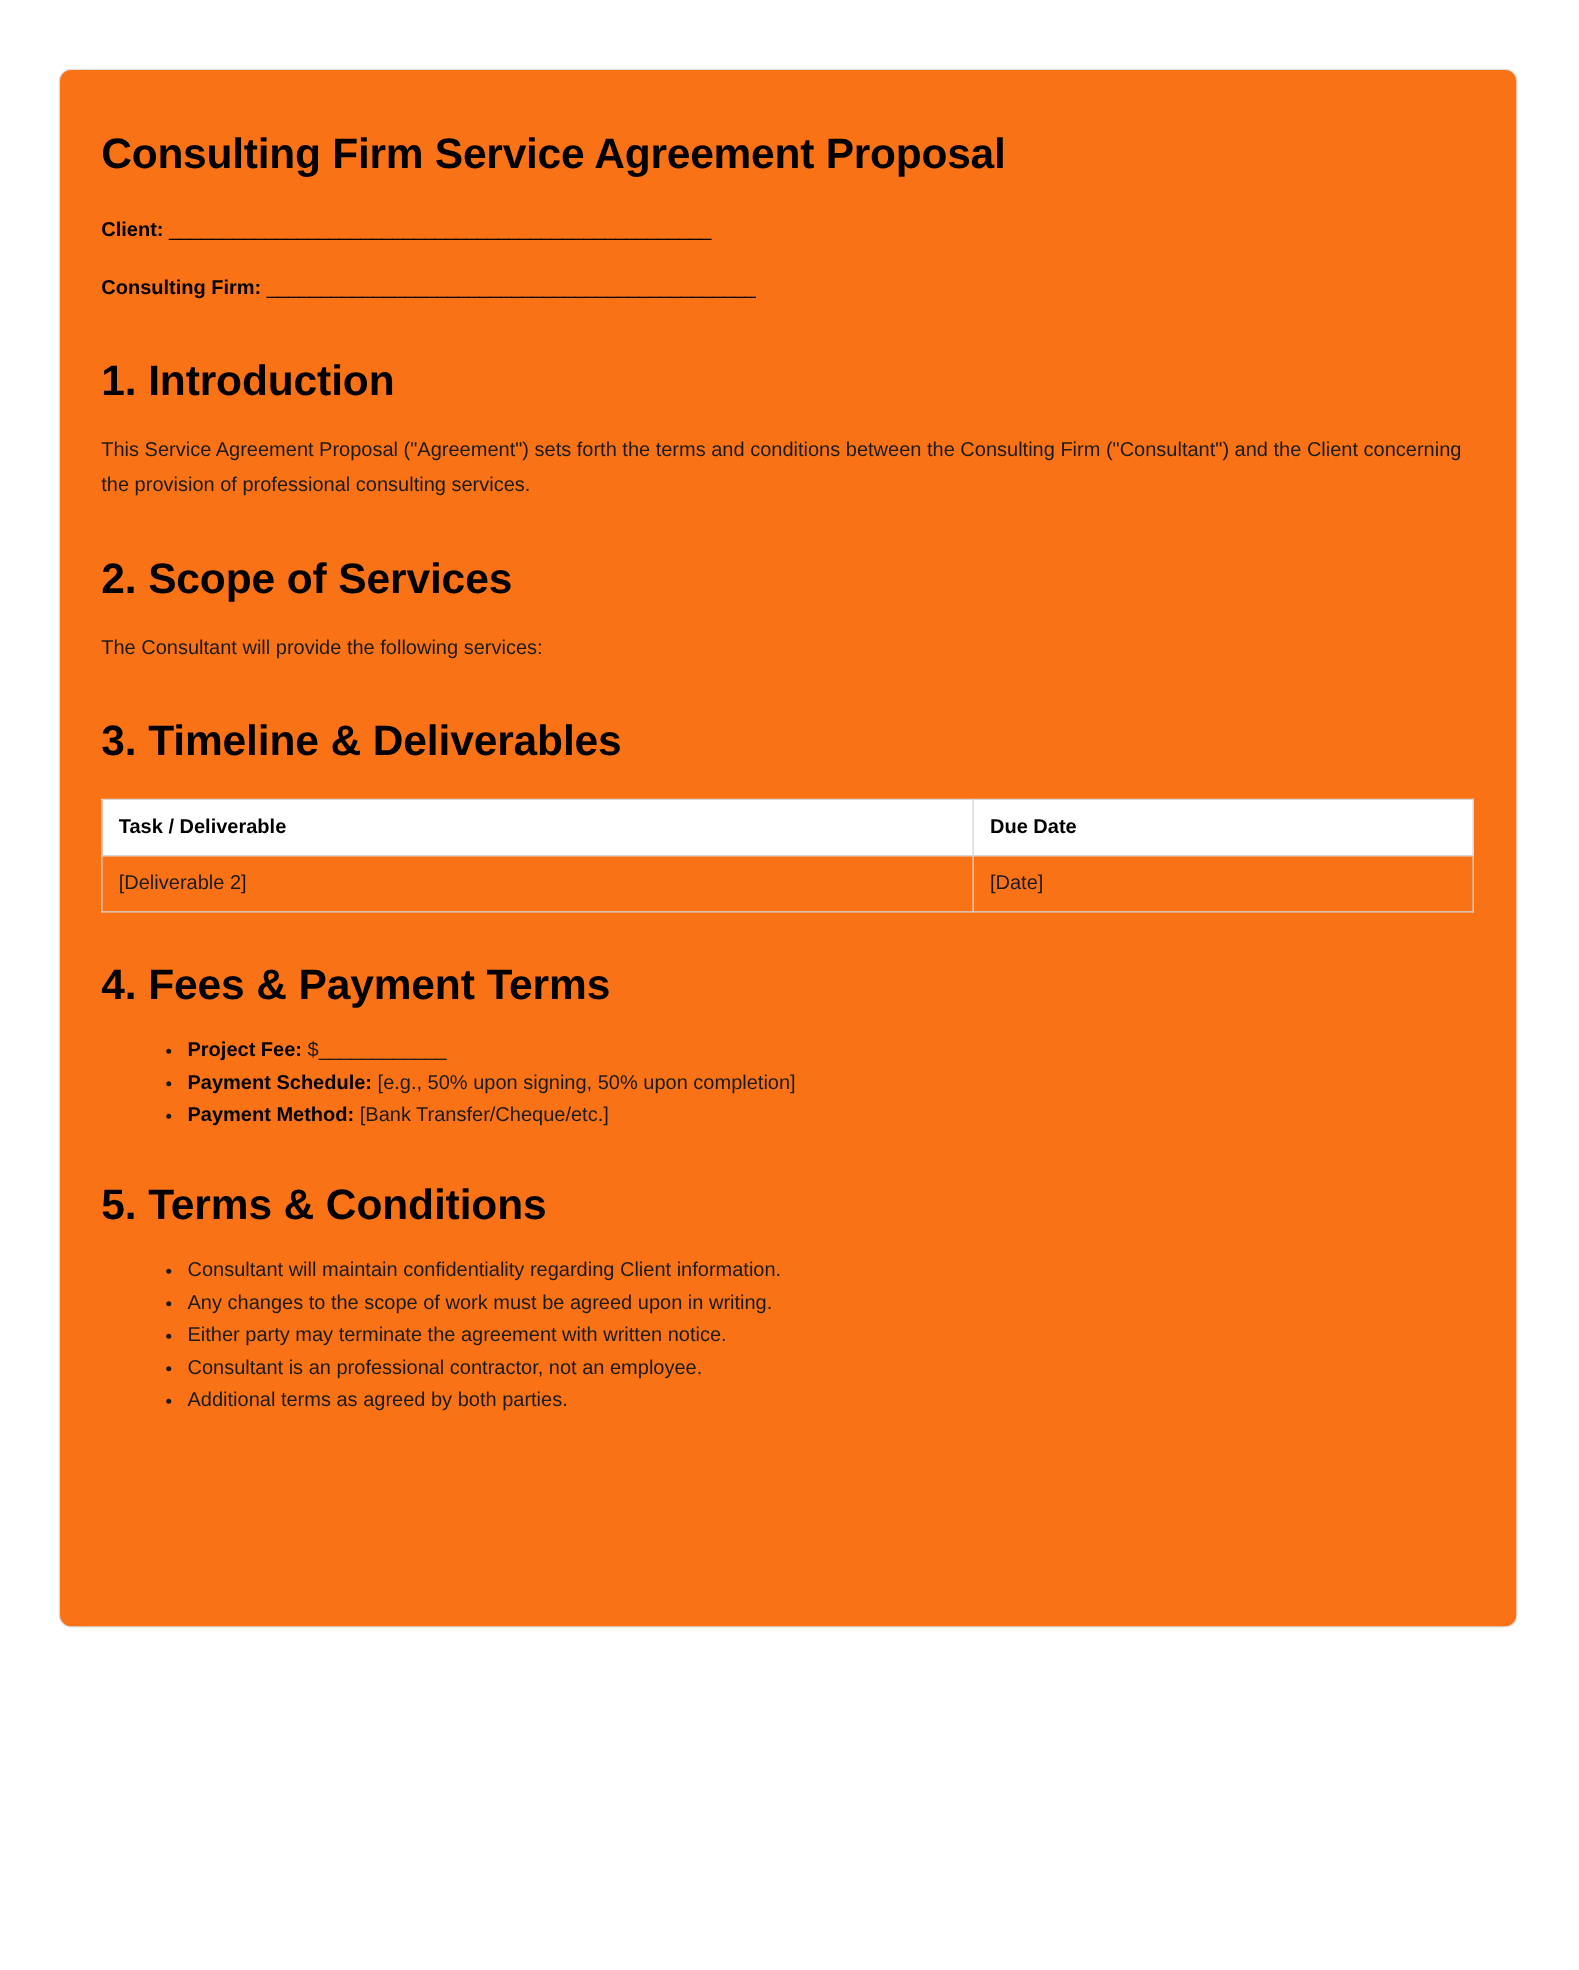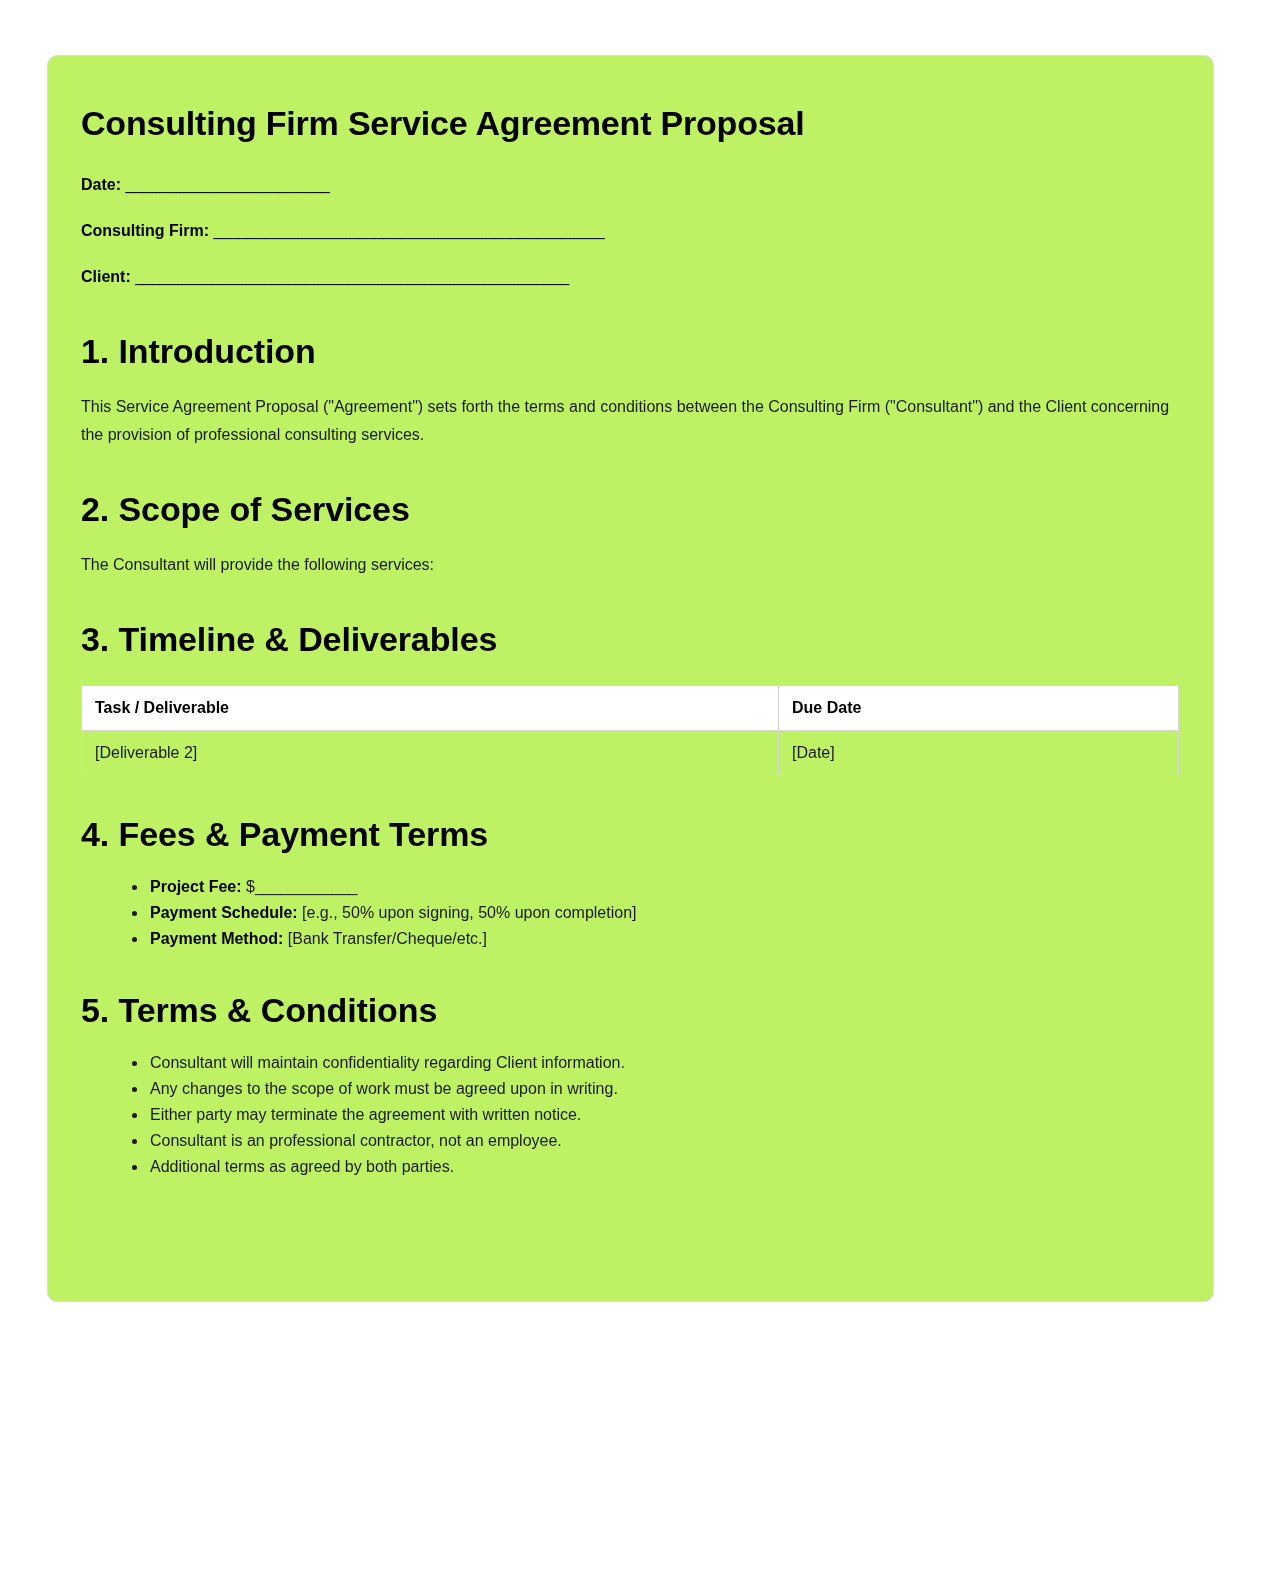--- a/index.html
+++ b/index.html
@@ -22,21 +22,21 @@
     background: #ffffff;
     box-sizing: border-box;
   }
 
   .doc-card {
     position: absolute;
     left: 47px;
     top: 55px;
     width: 1167px;
     height: 1247px;
-    background: #bef264;
+    background: #f97316;
     border: 1px solid #dddddd;
     border-radius: 10px;
     box-sizing: border-box;
     overflow: hidden;
   }
 
   .doc-inner {
     padding: 46px 33px 0 33px;
     box-sizing: border-box;
   }
@@ -149,33 +149,29 @@
 </style>
 </head>
 <body>
 
 <div class="page">
   <div class="doc-card">
     <div class="doc-inner">
 
       <h1 class="doc-title">Consulting Firm Service Agreement Proposal</h1>
 
+
       <p class="meta-line">
-        <span class="meta-label">Date:</span>
-        <span class="meta-blank">________________________</span>
+        <span class="meta-label">Client:</span>
+        <span class="meta-blank">___________________________________________________</span>
       </p>
 
       <p class="meta-line">
         <span class="meta-label">Consulting Firm:</span>
         <span class="meta-blank">______________________________________________</span>
-      </p>
-
-      <p class="meta-line">
-        <span class="meta-label">Client:</span>
-        <span class="meta-blank">___________________________________________________</span>
       </p>
 
       <h2 class="section-heading sec-1">1. Introduction</h2>
       <p class="body-text">This Service Agreement Proposal ("Agreement") sets forth the terms and conditions between the Consulting Firm ("Consultant") and the Client concerning the provision of professional consulting services.</p>
 
       <h2 class="section-heading sec-2">2. Scope of Services</h2>
       <p class="body-text">The Consultant will provide the following services:</p>
 
       <h2 class="section-heading sec-3">3. Timeline &amp; Deliverables</h2>
 

